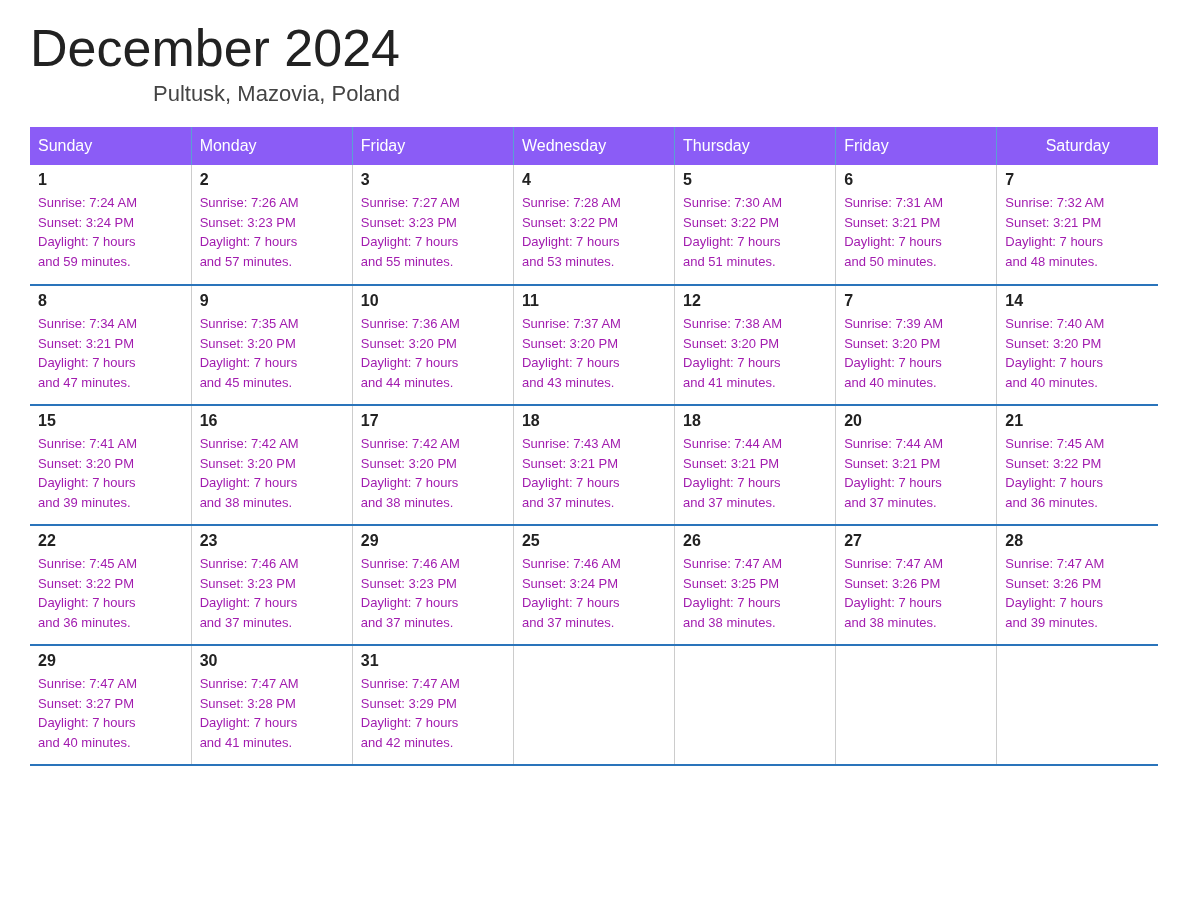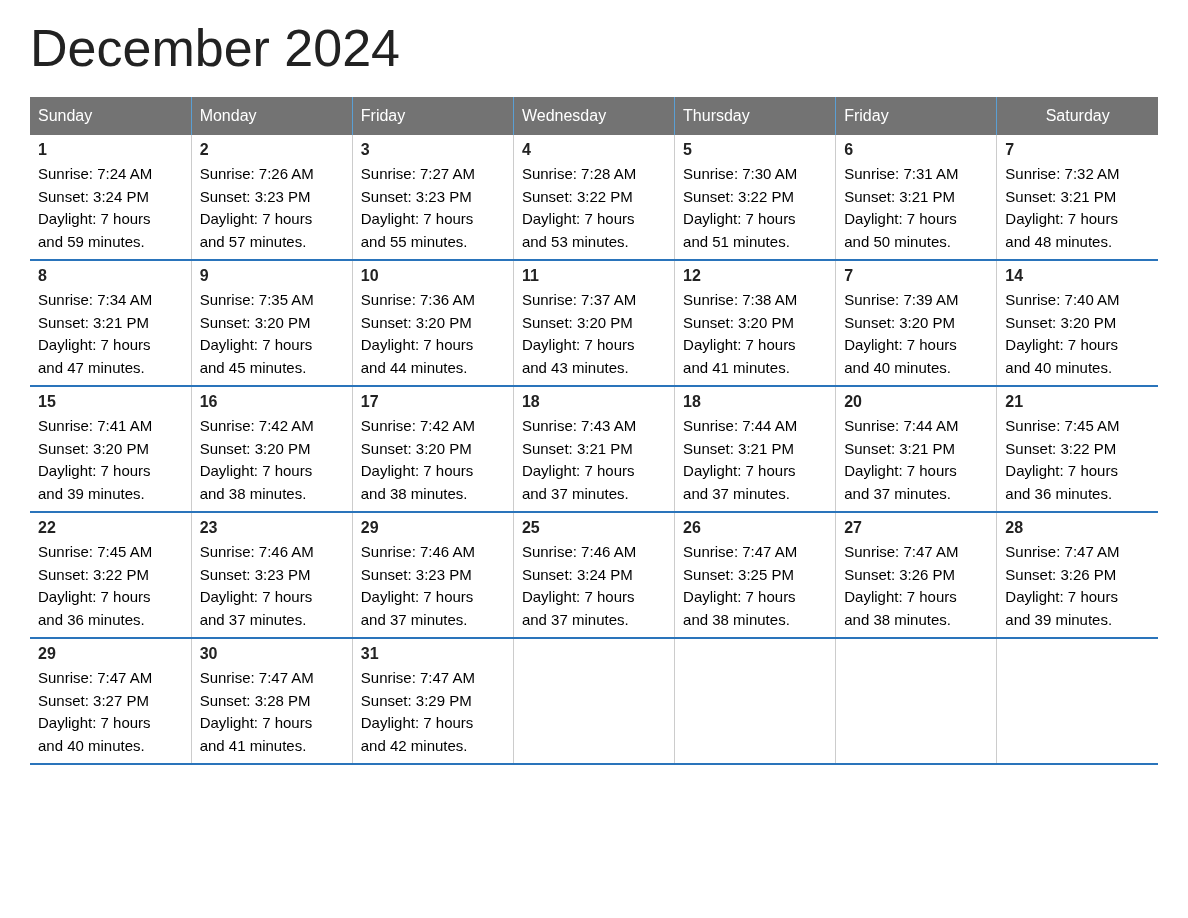--- a/index.html
+++ b/index.html
@@ -35,21 +35,21 @@
       font-size: 22px;
       color: #444;
       margin-top: 4px;
     }
     table {
       width: 100%;
       border-collapse: collapse;
       table-layout: fixed;
     }
     thead tr {
-      background-color: #737373;
+      background-color: #8b5cf6;
       color: #fff;
     }
     thead th {
       padding: 10px 8px;
       font-size: 16px;
       font-weight: normal;
       text-align: left;
       border-right: 1px solid #5a9fd4;
     }
     thead th:last-child {
@@ -72,23 +72,23 @@
       border-right: none;
     }
     .day-num {
       font-size: 16px;
       font-weight: bold;
       color: #222;
       display: block;
       margin-bottom: 4px;
     }
     .day-info {
-      font-size: 15px;
+      font-size: 13px;
       line-height: 1.5;
-      color: #000000;
+      color: #a21caf;
     }
     .logo-line1 {
       display: flex;
       align-items: center;
     }
     .logo-general {
       font-size: 30px;
       font-weight: bold;
       color: #333;
     }
@@ -100,20 +100,21 @@
       font-size: 30px;
       font-weight: bold;
     }
   </style>
 </head>
 <body>
 
 <div class="header">
   <div class="title-block">
     <div class="main-title">December 2024</div>
+    <div class="subtitle">Pultusk, Mazovia, Poland</div>
   </div>
 </div>
 
 <table>
   <thead>
     <tr>
     <th>Sunday</th>
         <th>Monday</th>
         <th>Friday</th>
         <th>Wednesday</th>

